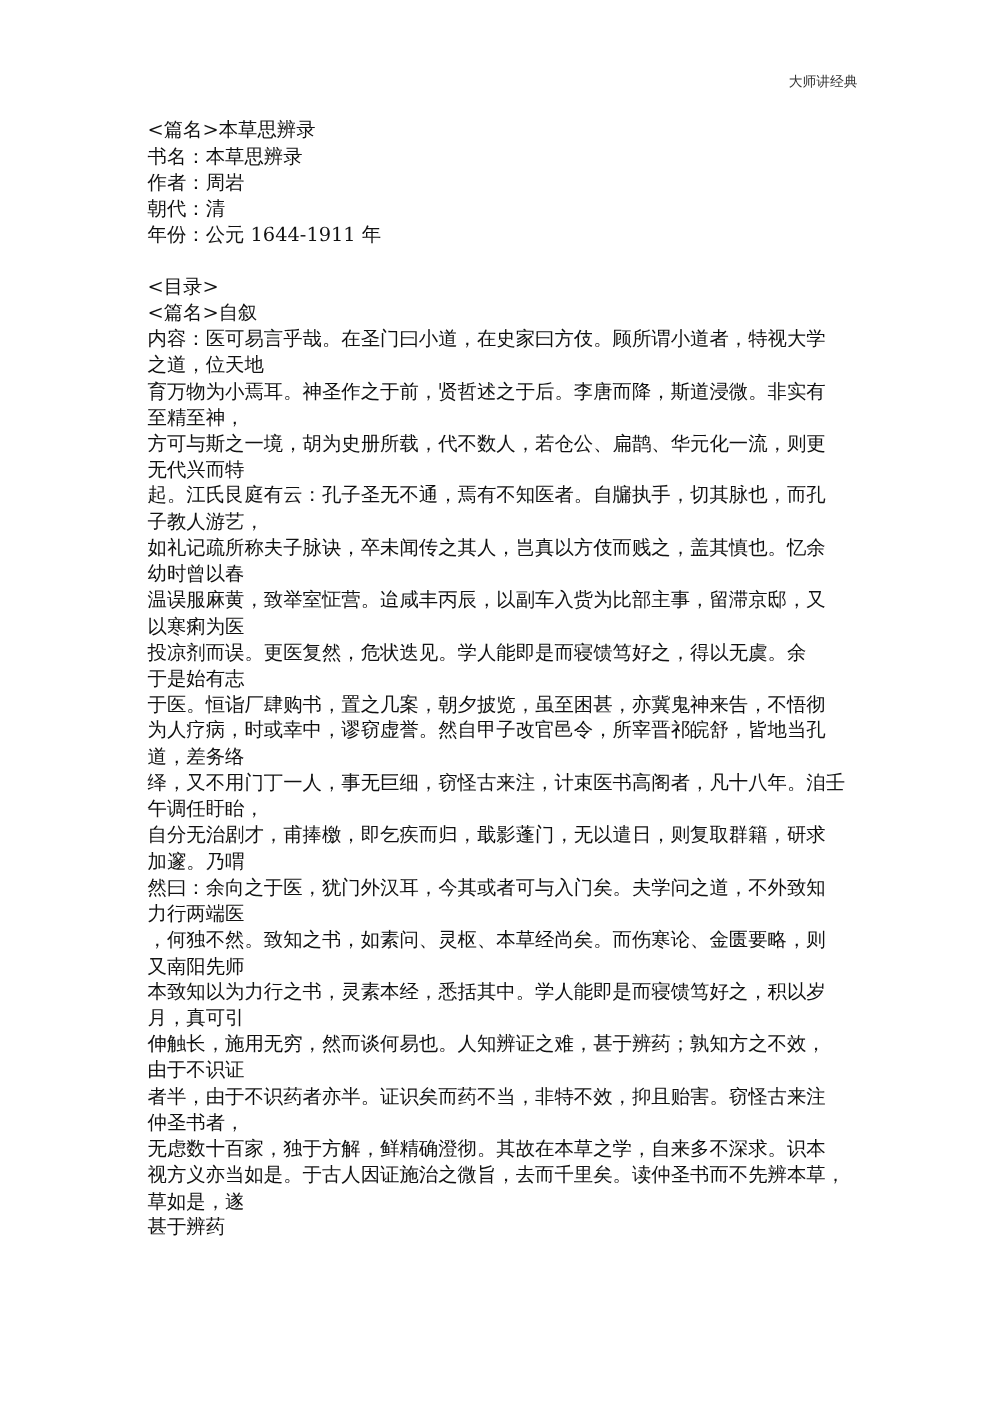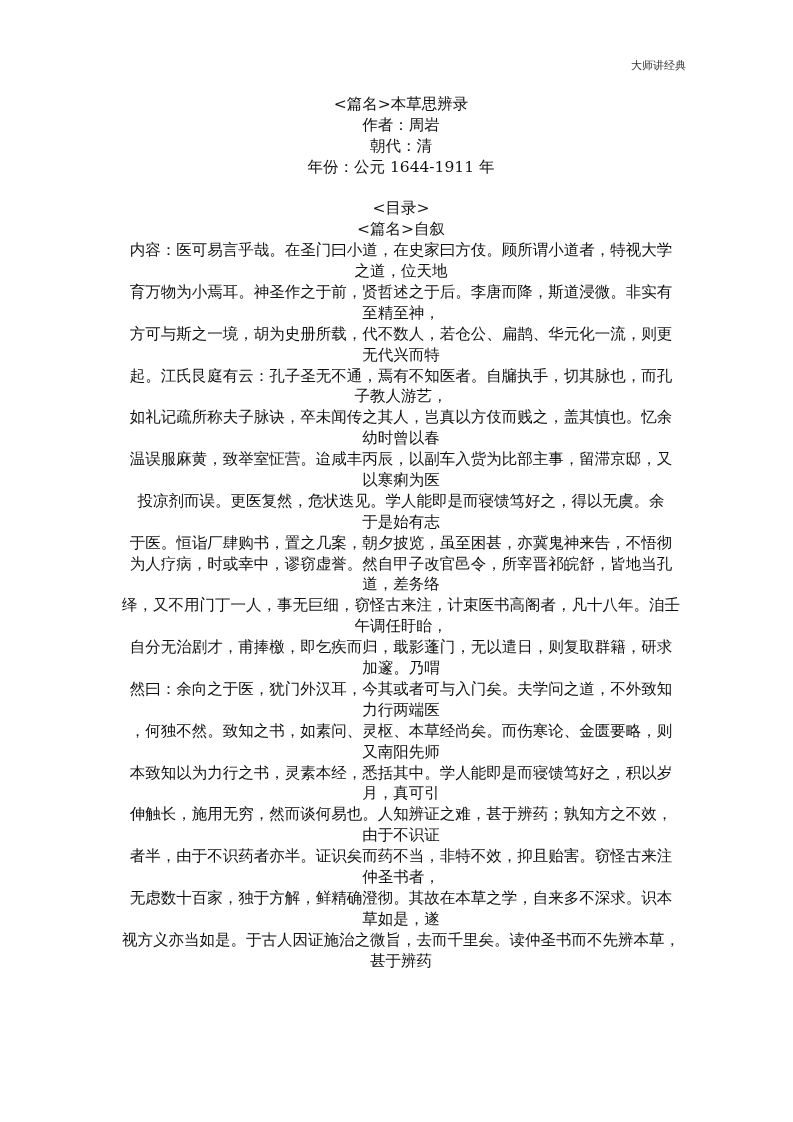--- a/index.html
+++ b/index.html
@@ -1,30 +1,31 @@
 <!DOCTYPE html>
 <html><head>
   <meta charset="utf-8">
   <style>
     html, body { margin: 0; padding: 0; background: #ffffff; }
     body { width: 793px; height: 1122px; position: relative; overflow: hidden; }
     .page { position: absolute; left: 0; top: 0; width: 793px; height: 930px; background: #fff; }
     .header { position: absolute; top: 58px; right: 107px; font-family: "DejaVu Serif", serif; font-size: 11px; color: #333; }
     .body { position: absolute; left: 118px; top: 94px; width: 566px; font-family: "DejaVu Serif", "Liberation Serif", serif; font-size: 15.5px; line-height: 20.9px; color: #111; }
-    .line { white-space: nowrap; height: 20.9px; text-align: center; }
+    .line { white-space: nowrap; height: 20.9px; }
     .blank { height: 20.9px; }
   </style>
 </head>
 <body>
 
 <div class="page">
   <div class="header">大师讲经典</div>
 
   <div class="body">
     <div class="line">&lt;篇名&gt;本草思辨录</div>
+    <div class="line">书名：本草思辨录</div>
     <div class="line">作者：周岩</div>
     <div class="line">朝代：清</div>
     <div class="line">年份：公元 1644-1911 年</div>
     <div class="blank"></div>
     <div class="line">&lt;目录&gt;</div>
     <div class="line">&lt;篇名&gt;自叙</div>
 
     <div id="content">
         <div class="line">内容：医可易言乎哉。在圣门曰小道，在史家曰方伎。顾所谓小道者，特视大学</div>
         <div class="line">之道，位天地</div>
@@ -51,18 +52,18 @@
         <div class="line">力行两端医</div>
         <div class="line">，何独不然。致知之书，如素问、灵枢、本草经尚矣。而伤寒论、金匮要略，则</div>
         <div class="line">又南阳先师</div>
         <div class="line">本致知以为力行之书，灵素本经，悉括其中。学人能即是而寝馈笃好之，积以岁</div>
         <div class="line">月，真可引</div>
         <div class="line">伸触长，施用无穷，然而谈何易也。人知辨证之难，甚于辨药；孰知方之不效，</div>
         <div class="line">由于不识证</div>
         <div class="line">者半，由于不识药者亦半。证识矣而药不当，非特不效，抑且贻害。窃怪古来注</div>
         <div class="line">仲圣书者，</div>
         <div class="line">无虑数十百家，独于方解，鲜精确澄彻。其故在本草之学，自来多不深求。识本</div>
+        <div class="line">视方义亦当如是。于古人因证施治之微旨，去而千里矣。读仲圣书而不先辨本草，</div>
         <div class="line">草如是，遂</div>
-        <div class="line">视方义亦当如是。于古人因证施治之微旨，去而千里矣。读仲圣书而不先辨本草，</div>
         <div class="line">甚于辨药</div>
       </div>
   </div>
 </div>
 
 </body></html>

